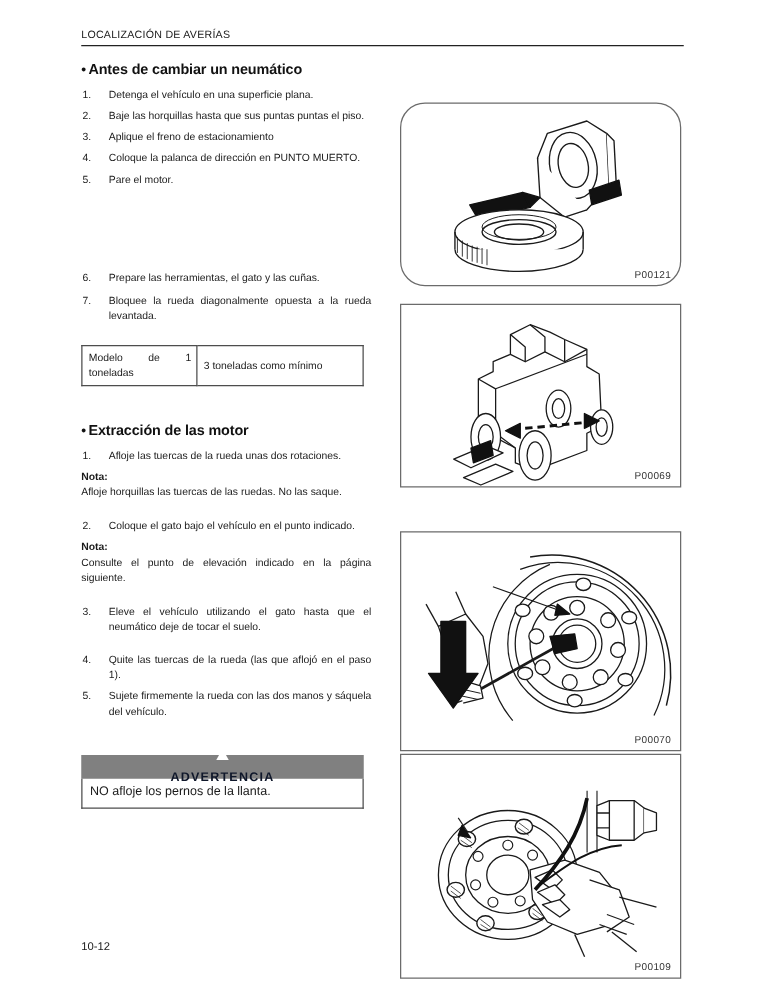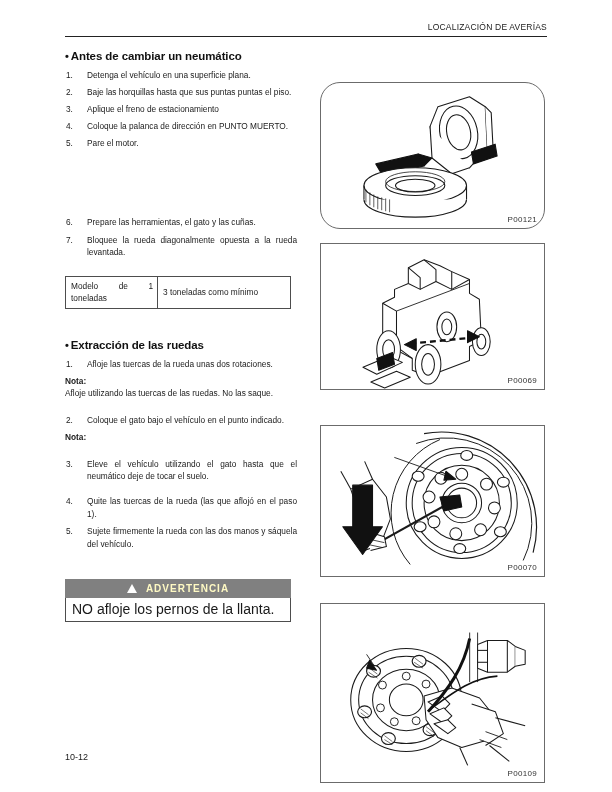--- a/index.html
+++ b/index.html
@@ -15,21 +15,20 @@
     color: #1a1a1a;
     overflow: hidden;
   }
 
   
   .page-header {
     position: absolute;
     left: 65px;
     top: 22px;
     width: 482px;
-    text-align: right;
   }
   .page-header .hdr-text {
     font-size: 8.5px;
     letter-spacing: 0.2px;
     color: #1a1a1a;
     padding-bottom: 4px;
   }
   .page-header .hdr-rule {
     border-bottom: 1.6px solid #222;
     width: 100%;
@@ -124,45 +123,46 @@
     vertical-align: middle;
   }
 
   
   .warning-box {
     width: 226px;
     margin-top: 2px;
   }
   .warning-bar {
     background: #808080;
-    color: #fef9c3;
+    color: #0f172a;
     height: 19px;
     display: flex;
     align-items: center;
     justify-content: center;
     gap: 9px;
     letter-spacing: 1px;
+    flex-direction: column;
   }
   .warning-bar .warn-tri {
     display: inline-block;
     width: 0;
     height: 0;
     border-left: 5.5px solid transparent;
     border-right: 5.5px solid transparent;
     border-bottom: 9.5px solid #ffffff;
     position: relative;
   }
   .warning-bar .warn-label {
     font-size: 10px;
     font-weight: bold;
   }
   .warning-body {
     border: 1px solid #4d4d4d;
     border-top: none;
-    font-size: 14px;
+    font-size: 10px;
     line-height: 12px;
     padding: 5px 6px 6px 6px;
     color: #1a1a1a;
     min-height: 12px;
   }
 
   
   .page-number {
     position: absolute;
     left: 65px;
@@ -252,43 +252,44 @@
       <tr>
         <td class="c-model">Modelo de 1 toneladas</td>
         <td class="c-cap">3 toneladas como mínimo</td>
       </tr>
     </tbody>
   </table>
 
   <div style="height:30px"></div>
 
   <div class="section-heading">
-    <span class="bullet-dot">•</span><span>Extracción de las ruedas</span>
+    <span class="bullet-dot">•</span><span>Extracción de las motor</span>
   </div>
 
   <ul class="num-list">
     <li class="num-item justify-off">
       <span class="num">1.</span>
       <span class="txt">Afloje las tuercas de la rueda unas dos rotaciones.</span>
     </li>
   </ul>
 
   <div class="note-label">Nota:</div>
-  <div class="note-body">Afloje utilizando las tuercas de las ruedas. No las saque.</div>
+  <div class="note-body">Afloje horquillas las tuercas de las ruedas. No las saque.</div>
 
   <div style="height:14px"></div>
 
   <ul class="num-list">
     <li class="num-item">
       <span class="num">2.</span>
       <span class="txt">Coloque el gato bajo el vehículo en el punto indicado.</span>
     </li>
   </ul>
 
   <div class="note-label">Nota:</div>
+  <div class="note-body">Consulte el punto de elevación indicado en la página siguiente.</div>
 
   <div style="height:14px"></div>
 
   <ul class="num-list">
     <li class="num-item">
       <span class="num">3.</span>
       <span class="txt">Eleve el vehículo utilizando el gato hasta que el neumático deje de tocar el suelo.</span>
     </li>
     <li style="height:8px;list-style:none"></li>
     <li class="num-item">
@@ -386,21 +387,21 @@
       </g>
       <path d="M84 102 L96 96 L96 108 Z" fill="#111" stroke="#111"></path>
       <path d="M160 94 L148 88 L148 100 Z" fill="#111" stroke="#111"></path>
 
       <path d="M56 116 L72 110 L74 122 L58 128 Z" fill="#111" stroke="#111"></path>
     </g>
   </svg>
   <div class="fig-code">P00069</div>
 </div>
 
-<div class="fig-panel" style="top:425px; height:152px;">
+<div class="fig-panel" style="top:425px; height:176px;">
   <svg class="fig-svg" viewBox="0 0 225 148">
     <g fill="none" stroke="#1a1a1a" stroke-width="1.05" stroke-linejoin="round">
 
       <path d="M104 6 A96 96 0 0 1 214 126" stroke-width="1.2"></path>
       <path d="M96 16 A86 86 0 0 1 204 134" stroke-width="1"></path>
       <path d="M90 138 A80 80 0 0 1 120 12" stroke-width="1"></path>
 
       <circle cx="142" cy="76" r="56" fill="#fff"></circle>
       <circle cx="142" cy="76" r="50" fill="#fff"></circle>
       <circle cx="142" cy="76" r="38" fill="#fff"></circle>

